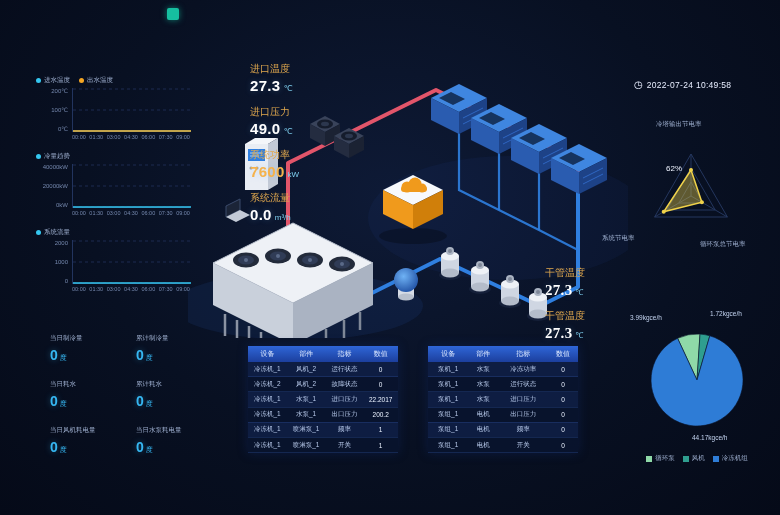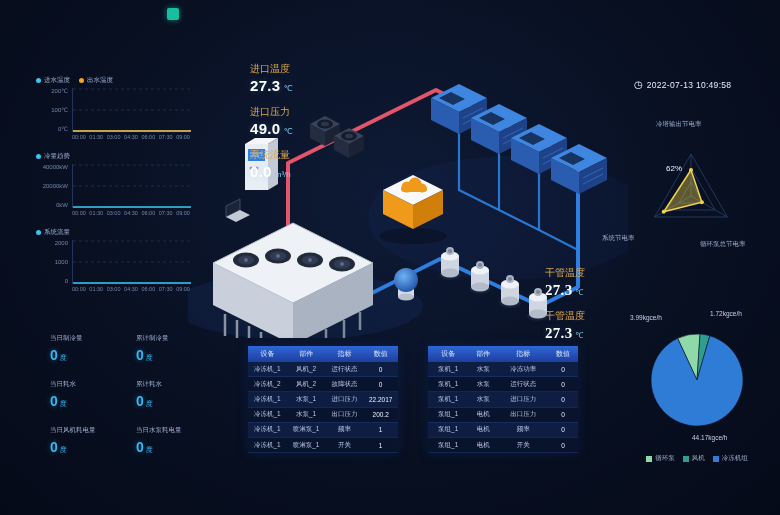--- a/index.html
+++ b/index.html
@@ -80,21 +80,21 @@
 </style>
 </head>
 <body>
 
 <div class="stage">
 
   <div class="accent-chip"></div>
 
   <div class="panel timestamp">
     <span class="clock">◷</span>
-    <span class="ts-text">2022-07-13 10:49:58</span>
+    <span class="ts-text">2022-07-24 10:49:58</span>
   </div>
 
   <section class="panel charts-col" id="chartsCol">
       <div class="mini-chart">
         <div class="legend-row">
           <span class="legend-item">
             <span class="legend-dot" style="background: rgb(53, 199, 240);"></span>
             <span>进水温度</span>
           </span>
           <span class="legend-item">
@@ -189,20 +189,24 @@
     </section>
 
   <section class="panel metrics-left" id="metricsLeft">
       <div class="metric">
         <div class="m-label">进口温度</div>
         <div class="m-value"><span class="m-num" style="color: rgb(255, 255, 255);">27.3</span><span class="m-unit">℃</span></div>
       </div>
       <div class="metric">
         <div class="m-label">进口压力</div>
         <div class="m-value"><span class="m-num" style="color: rgb(255, 255, 255);">49.0</span><span class="m-unit">℃</span></div>
+      </div>
+      <div class="metric">
+        <div class="m-label">系统功率</div>
+        <div class="m-value"><span class="m-num" style="color: rgb(245, 178, 75);">7600</span><span class="m-unit">kW</span></div>
       </div>
       <div class="metric">
         <div class="m-label">系统流量</div>
         <div class="m-value"><span class="m-num" style="color: rgb(255, 255, 255);">0.0</span><span class="m-unit">m³/h</span></div>
       </div>
     </section>
 
   <section class="panel counters" id="countersGrid">
       <div class="counter">
         <div class="c-label">当日制冷量</div>

